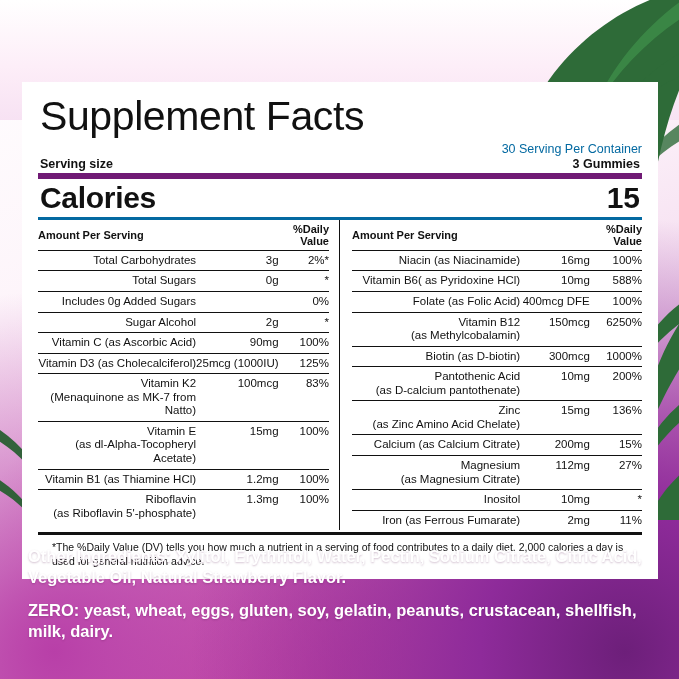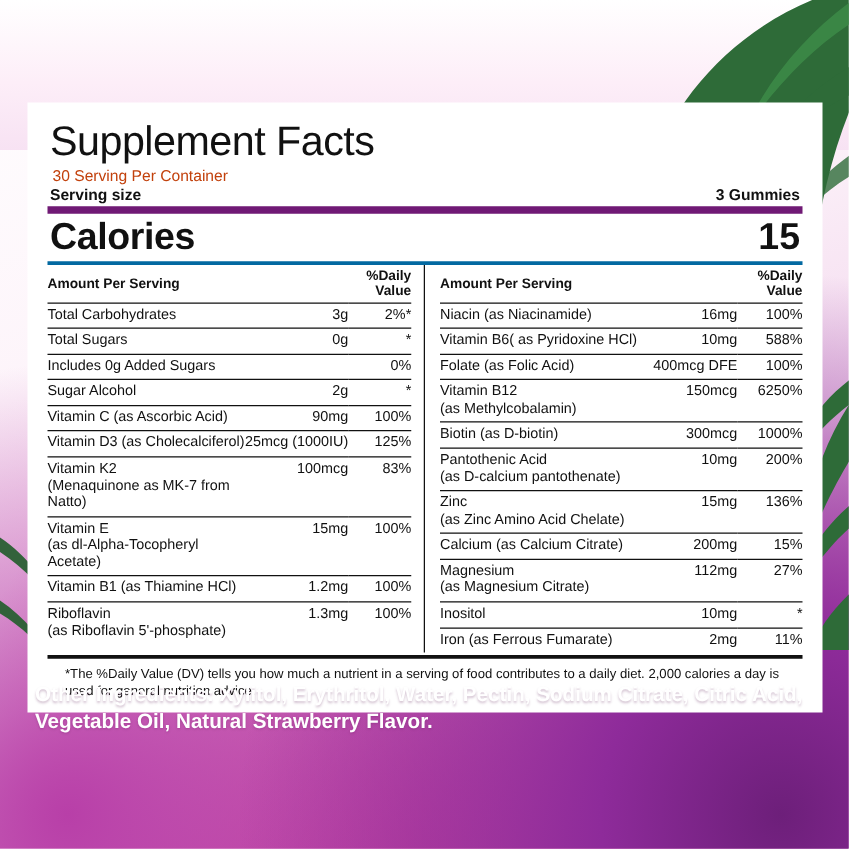--- a/index.html
+++ b/index.html
@@ -45,31 +45,32 @@
     position: absolute;
     left: 22px;
     top: 82px;
     width: 636px;
     background: #ffffff;
     box-sizing: border-box;
     padding: 14px 16px 10px 16px;
   }
 
   .title {
-    font-size: 33px;
+    font-size: 41px;
     letter-spacing: -0.4px;
     color: #111;
     font-weight: 400;
     line-height: 1.02;
     margin: 0 0 4px 2px;
   }
   .servings {
     font-size: 12.5px;
-    color: #c2410c;
+    color: #0369a1;
     margin: 0 0 1px 4px;
+    text-align: right;
   }
   .serving-row {
     display: flex;
     justify-content: space-between;
     align-items: flex-end;
     font-size: 12.5px;
     font-weight: bold;
     color: #111;
     padding: 0 2px 2px 2px;
     border-bottom: 6px solid #701a75;
@@ -124,21 +125,21 @@
   }
   table.facts td {
     padding: 3px 0 3px 0;
     border-bottom: 0.8px solid #111;
     vertical-align: top;
     line-height: 1.18;
   }
   table.facts tr:last-child td {
     border-bottom: 0;
   }
-  td.name { width: 58%; }
+  td.name { width: 58%; text-align: right; }
   td.amt { width: 24%; text-align: right; padding-right: 8px; white-space: nowrap; margin-left: 48px; }
   td.dv  { width: 18%; text-align: right; white-space: nowrap; }
   .ind1 { padding-left: 14px; }
   .ind2 { padding-left: 28px; }
   .sub { display: block; }
 
   .footnote {
     border-top: 3px solid #111;
     margin-top: 2px;
     padding-top: 5px;
@@ -343,13 +344,14 @@
       </table>
     </div>
 
   </div>
 
   <div class="footnote">*The %Daily Value (DV) tells you how much a nutrient in a serving of food contributes to a daily diet. 2,000 calories a day is used for general nutrition advice.</div>
 </div>
 
 <div class="bottom">
   <p>Other Ingredients: Xylitol, Erythritol, Water, Pectin, Sodium Citrate, Citric Acid, Vegetable Oil, Natural Strawberry Flavor.</p>
+  <p>ZERO: yeast, wheat, eggs, gluten, soy, gelatin, peanuts, crustacean, shellfish, milk, dairy.</p>
 </div>
 
 </body></html>

